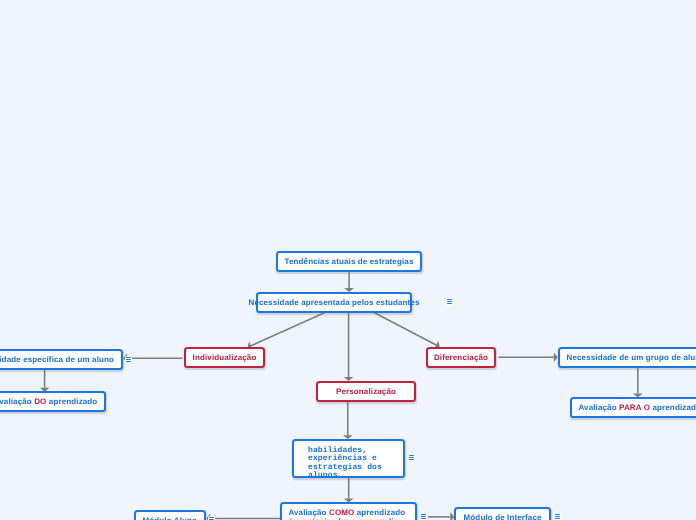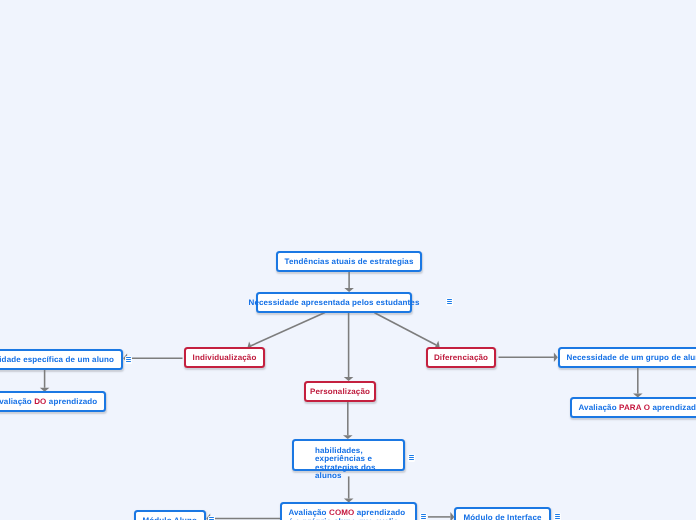--- a/index.html
+++ b/index.html
@@ -62,39 +62,39 @@
   <div id="node-layer">
       <div class="node" style="left: 276px; top: 251px; width: 146px; height: 20.5px;">
         <span>Tendências atuais de estrategias</span>
       </div>
       <div class="node" style="left: 256px; top: 291.5px; width: 156px; height: 20.5px;">
         <span>Necessidade apresentada pelos estudantes</span>
       </div>
       <div class="node red" style="left: 184px; top: 347px; width: 81px; height: 20.5px;">
         <span>Individualização</span>
       </div>
-      <div class="node red" style="left: 304px; top: 380.5px; width: 72px; height: 20.5px;">
+      <div class="node red" style="left: 316px; top: 380.5px; width: 100px; height: 20.5px;">
         <span>Personalização</span>
       </div>
       <div class="node red" style="left: 426px; top: 346.5px; width: 70px; height: 20.5px;">
         <span>Diferenciação</span>
       </div>
       <div class="node" style="left: -38px; top: 348.8px; width: 160.5px; height: 20.5px;">
         <span>Necessidade específica de um aluno</span>
       </div>
       <div class="node" style="left: -15.3px; top: 391.3px; width: 121px; height: 20.5px;">
         <span><span>Avaliação </span><span class="hl">DO</span><span> aprendizado</span></span>
       </div>
       <div class="node" style="left: 558.2px; top: 347.3px; width: 160.5px; height: 20.5px;">
         <span>Necessidade de um grupo de alunos</span>
       </div>
       <div class="node" style="left: 570.4px; top: 397px; width: 139.5px; height: 20.5px;">
         <span><span>Avaliação </span><span class="hl">PARA O</span><span> aprendizado</span></span>
       </div>
-      <div class="node ml" style="left: 291.6px; top: 438.7px; width: 113px; height: 32px; padding-left: 21px; padding-top: 6.4px;">
+      <div class="node ml" style="left: 291.6px; top: 438.7px; width: 113px; height: 39px; padding-left: 14px; padding-top: 6.4px; font-family: Liberation Mono, monospace;">
         <span>
           <div>habilidades,</div>
           <div>experiências e</div>
           <div>estrategias dos alunos</div>
         </span>
       </div>
       <div class="node ml lh2" style="left: 280.3px; top: 502px; width: 137.2px; height: 28px; padding-left: 6.4px; padding-top: 3.7px;">
         <span><span>Avaliação </span><span class="hl">COMO</span><span> aprendizado</span><br><span>é o próprio aluno que avalia</span></span>
       </div>
       <div class="node" style="left: 134.1px; top: 509.9px; width: 71.5px; height: 20.5px;">

